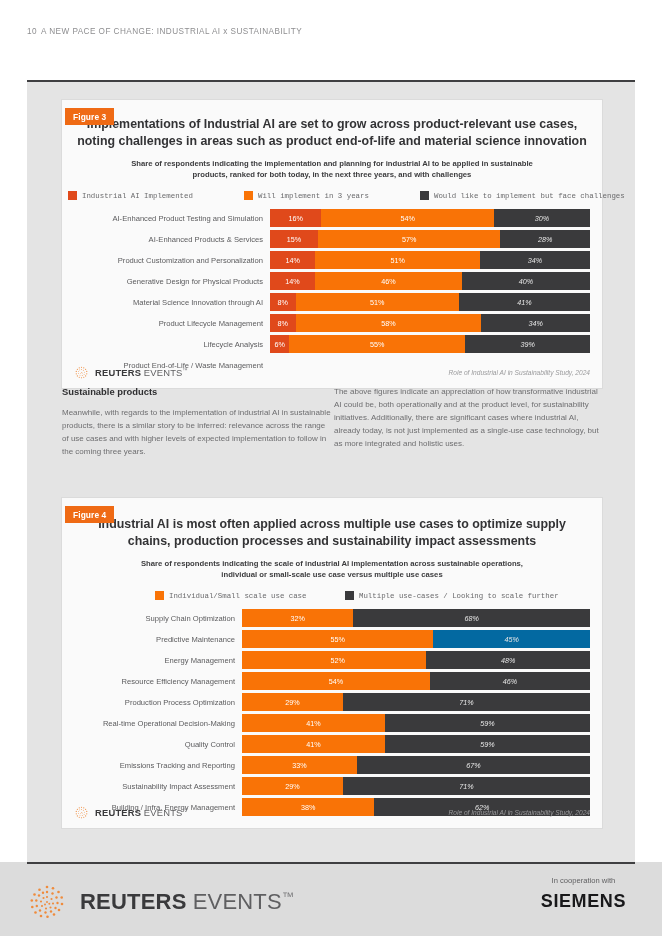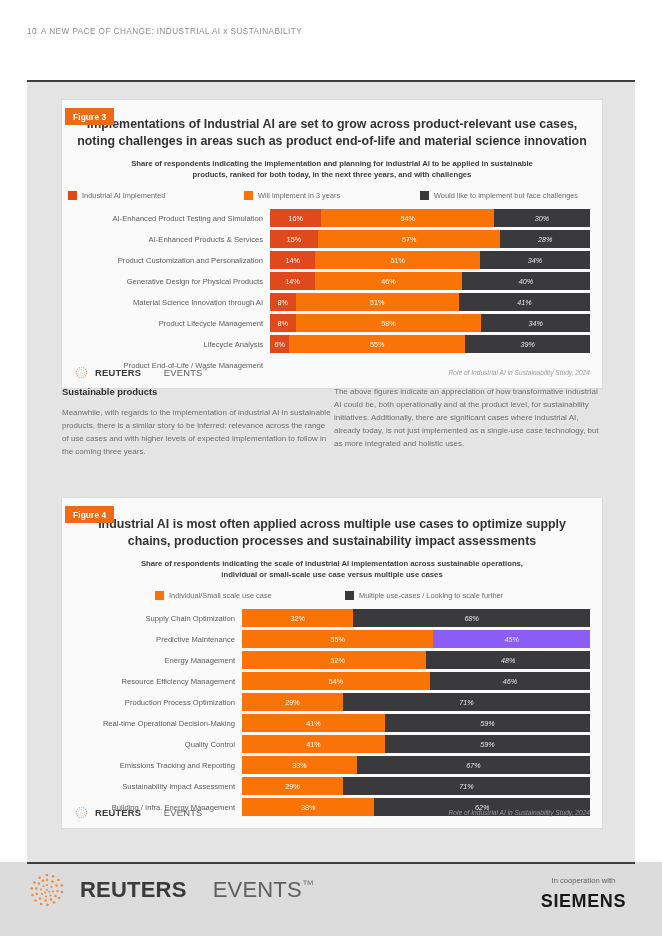--- a/index.html
+++ b/index.html
@@ -55,21 +55,21 @@
   }
   #fig4 .fig-title { padding-top: 18px; }
   .fig-sub {
     margin: 9px 60px 0 60px; text-align: center;
     color: #3c3c3e; font-size: 7.7px; font-weight: bold; line-height: 1.45;
   }
 
   
   .legend {
     display: flex; justify-content: center; align-items: flex-end;
-    margin-top: 11px; gap: 0;
+    margin-top: 11px; gap: 0; font-family: Liberation Mono, monospace;
   }
   .legend.l3 .lg-item { width: 176px; }
   .legend.l2 .lg-item { width: 190px; }
   .lg-item { display: flex; align-items: center; gap: 5px; }
   .legend.l2 { padding-left: 26px; }
   .lg-swatch { width: 9px; height: 9px; flex: 0 0 auto; }
   .lg-label { font-size: 7.4px; color: #6a6a6c; white-space: nowrap; }
 
   
   .rows { margin-top: 9px; }
@@ -94,21 +94,21 @@
   }
   .fig-foot .src {
     font-size: 6.6px; color: #9a9a9c; font-style: italic; white-space: nowrap;
   }
 
   
   .relogo { display: flex; align-items: center; gap: 6px; }
   .relogo .mark { flex: 0 0 auto; display: block; }
   .relogo .wordmark { white-space: nowrap; line-height: 1; }
   .relogo .w1 { font-weight: bold; color: #3a3a3c; letter-spacing: .2px; }
-  .relogo .w2 { color: #5f5f61; letter-spacing: .2px; margin-left: 20px; }
+  .relogo .w2 { color: #5f5f61; letter-spacing: .2px; }
   .relogo .tm { font-size: .55em; vertical-align: super; color: #7b7b7d; }
   .relogo.small { font-size: 9.4px; }
   .relogo.big { font-size: 22px; gap: 13px; }
 
   
   .prose { position: absolute; left: 62px; top: 386px; width: 570px;
            display: flex; }
   .col { width: 272px; }
   .col h3 {
     font-size: 9.4px; font-weight: bold; color: #2f2f31; margin-bottom: 10px;
@@ -118,21 +118,21 @@
 
   
   .pagefoot {
     position: absolute; left: 0; top: 862px; width: 662px; height: 74px;
     background: #dcdcdc;
   }
   .pagefoot .rule {
     position: absolute; left: 27px; top: 0; width: 608px; height: 1.6px;
     background: #3f3f41;
   }
-  .foot-left { position: absolute; left: 27px; top: 8px; }
+  .foot-left { position: absolute; left: 27px; top: 20px; }
   .foot-right {
     position: absolute; right: 36px; top: 14px; text-align: center;
   }
   .coop { font-size: 7.6px; color: #5e5e60; margin-bottom: 7px; }
   .siemens {
     font-size: 18px; font-weight: bold; color: #18181a;
     letter-spacing: .6px; line-height: 1;
   }
 </style>
 </head>
@@ -293,21 +293,21 @@
           <div class="row-label">Supply Chain Optimization</div>
           <div class="bar">
             <div class="seg" style="flex: 32 0 0px; background: rgb(249, 115, 6);">32%</div>
             <div class="seg gray" style="flex: 68 0 0px; background: rgb(58, 58, 60);">68%</div>
           </div>
         </div>
         <div class="row">
           <div class="row-label">Predictive Maintenance</div>
           <div class="bar">
             <div class="seg" style="flex: 55 0 0px; background: rgb(249, 115, 6);">55%</div>
-            <div class="seg gray" style="flex: 45 0 0px; background: #8b5cf6; text-align: right;">45%</div>
+            <div class="seg gray" style="flex: 45 0 0px; background: #0369a1; text-align: right;">45%</div>
           </div>
         </div>
         <div class="row">
           <div class="row-label">Energy Management</div>
           <div class="bar">
             <div class="seg" style="flex: 52 0 0px; background: rgb(249, 115, 6); padding-left: 7px;">52%</div>
             <div class="seg gray" style="flex: 48 0 0px; background: rgb(58, 58, 60);">48%</div>
           </div>
         </div>
         <div class="row">

